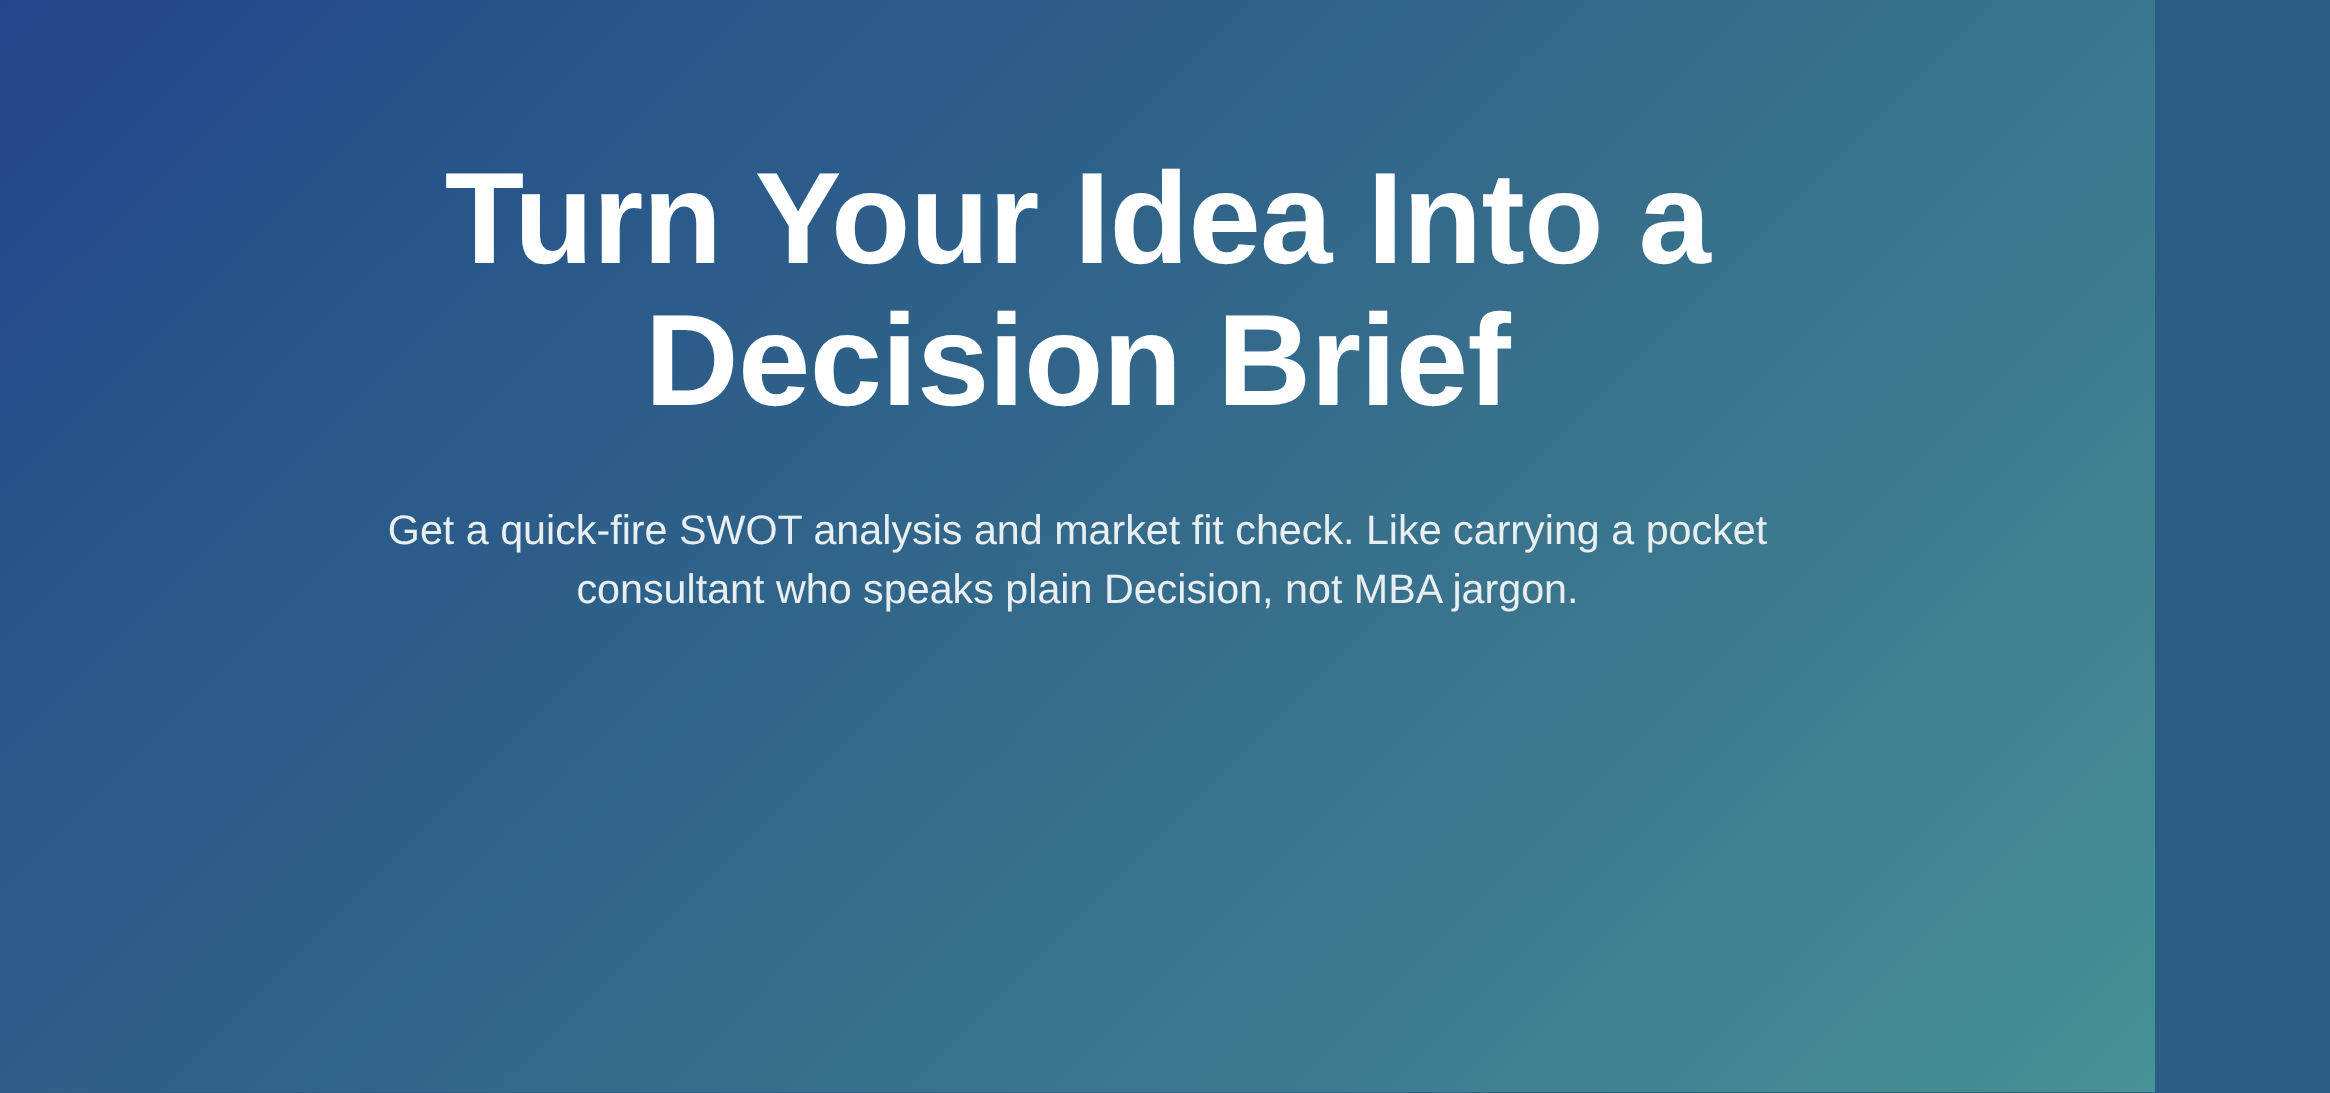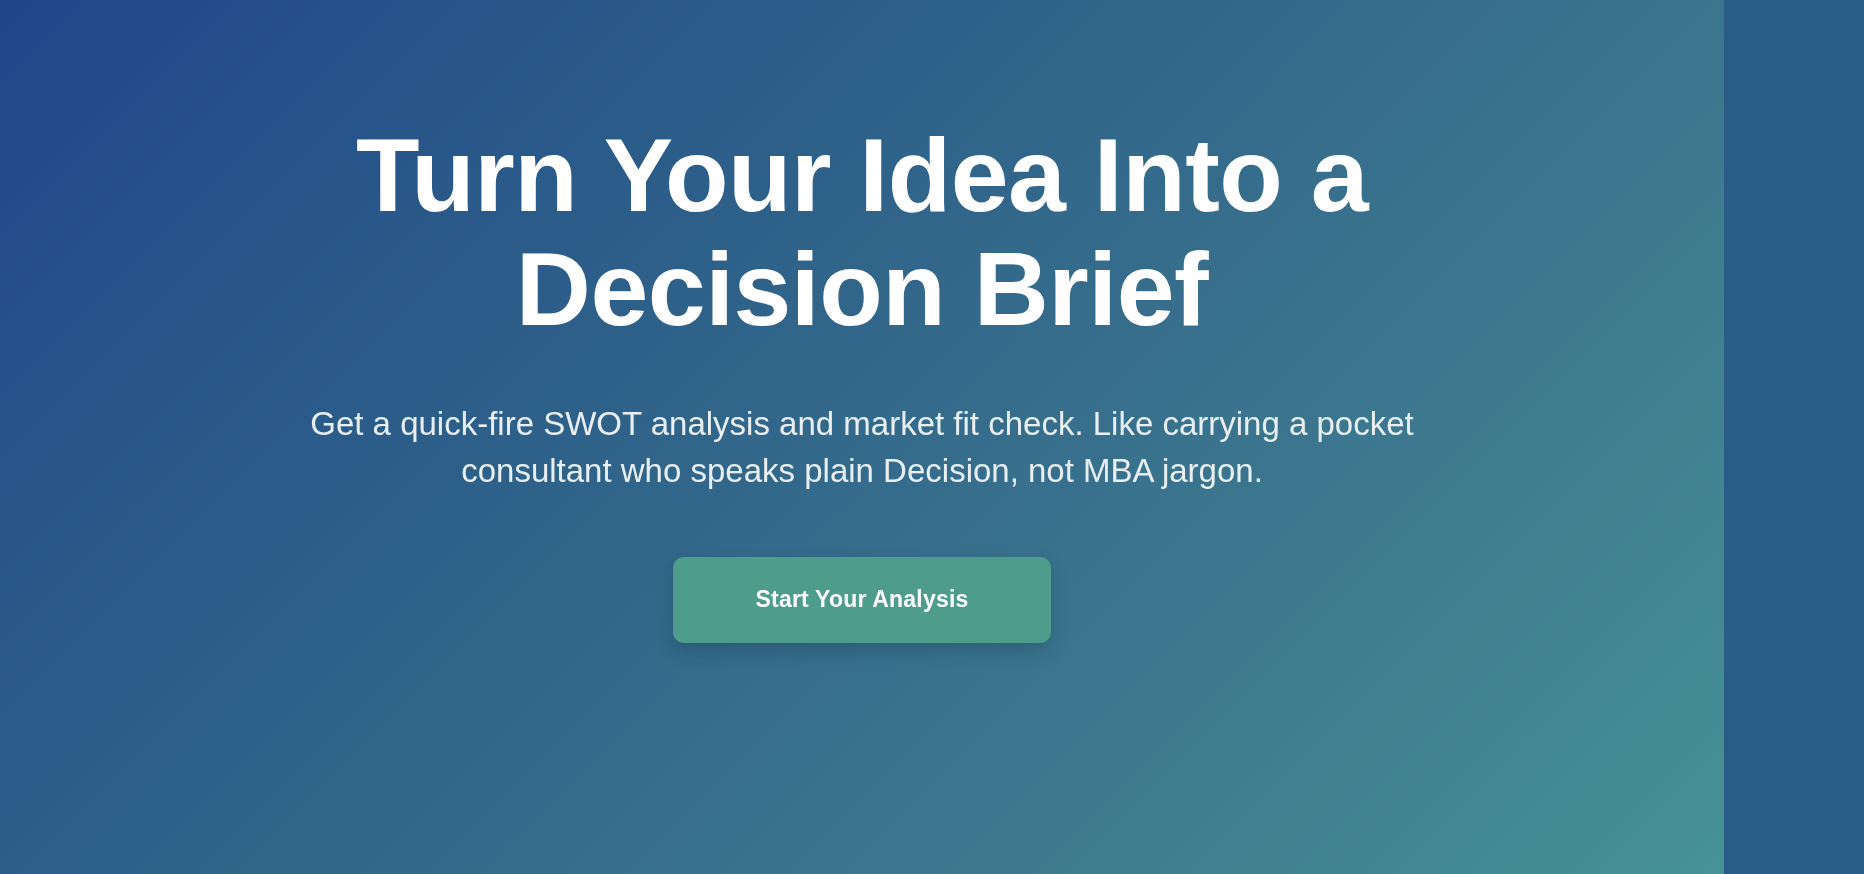--- a/index.html
+++ b/index.html
@@ -92,18 +92,15 @@
 </head>
 <body>
 
 <div class="hero">
   <div class="hero-inner">
 
     <h1 class="hero-title">Turn Your Idea Into a Decision Brief</h1>
 
     <p class="hero-subtitle">Get a quick-fire SWOT analysis and market fit check. Like carrying a pocket consultant who speaks plain Decision, not MBA jargon.</p>
 
-    <div class="cta-wrap">
-      <button class="cta-button">Start Your Analysis</button>
-    </div>
 
   </div>
 </div>
 
 </body></html>

